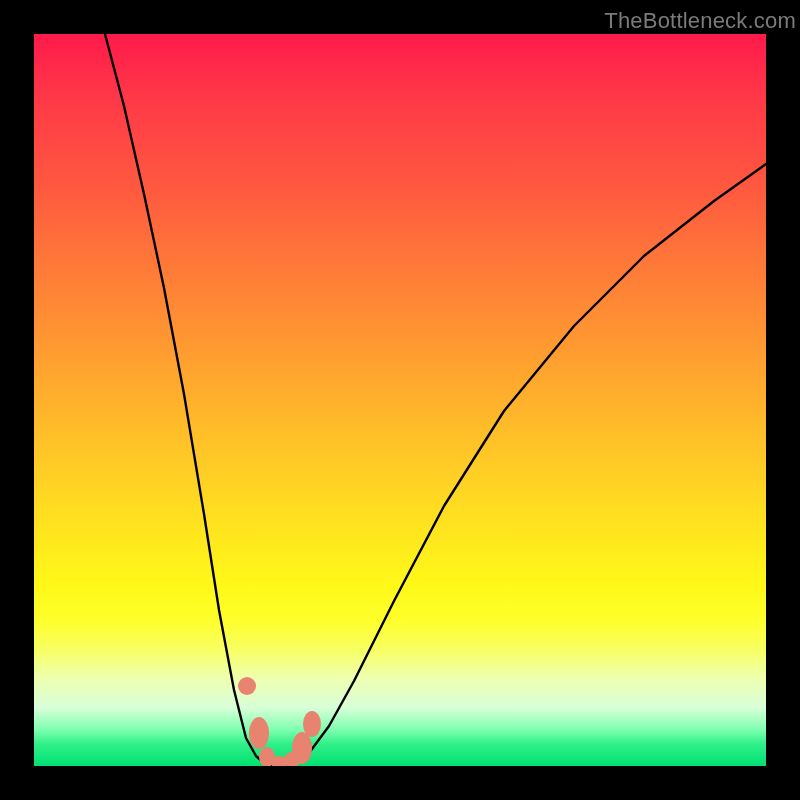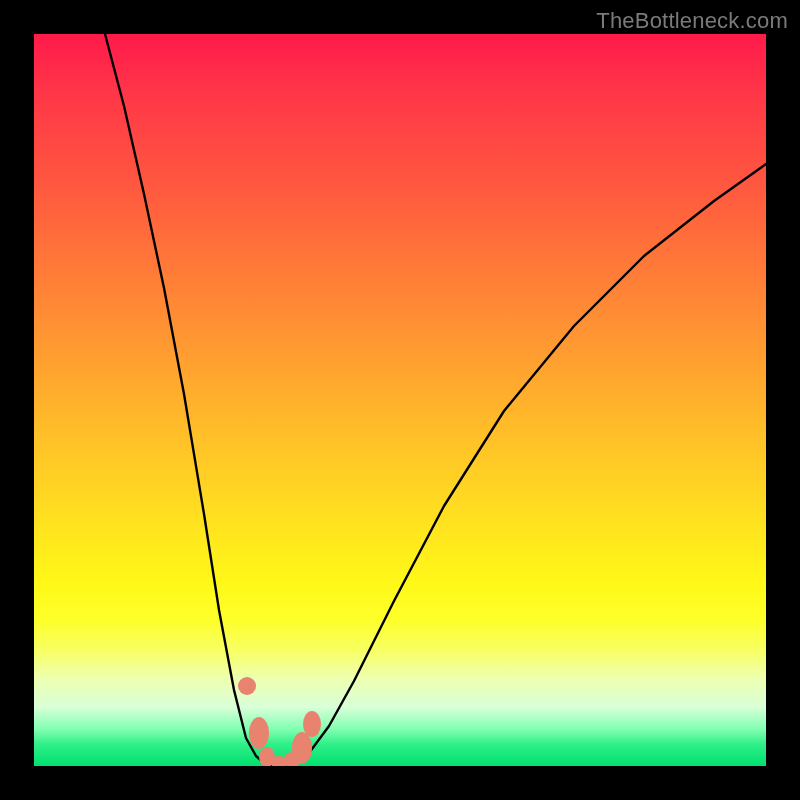--- a/index.html
+++ b/index.html
@@ -41,21 +41,21 @@
       #00e070 100%
     );
   }
   .curve-layer {
     position: absolute;
     inset: 0;
   }
   .watermark {
     position: absolute;
     top: 8px;
-    right: 12px;
+    right: 4px;
     color: #7a7a7a;
     font-size: 22px;
     font-weight: 500;
     letter-spacing: 0.2px;
     user-select: none;
   }
 </style>
 </head>
 <body>
 

